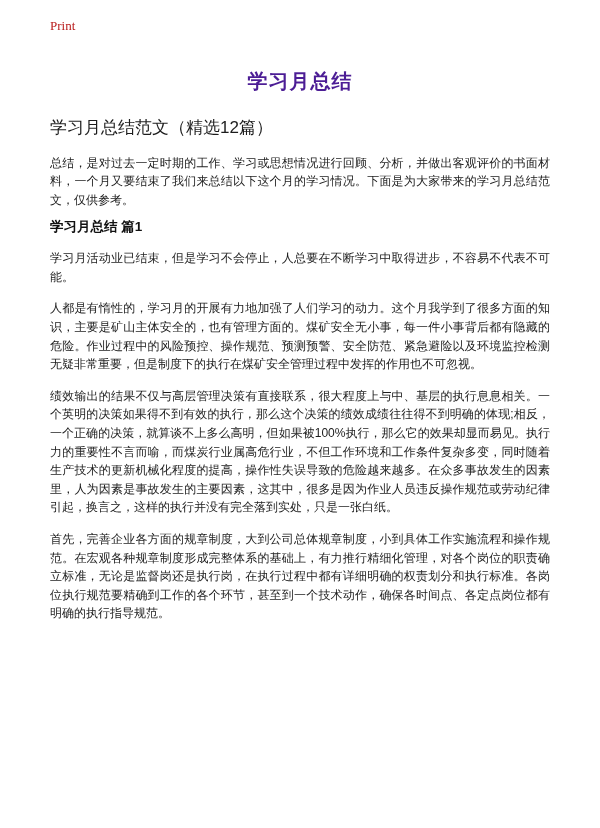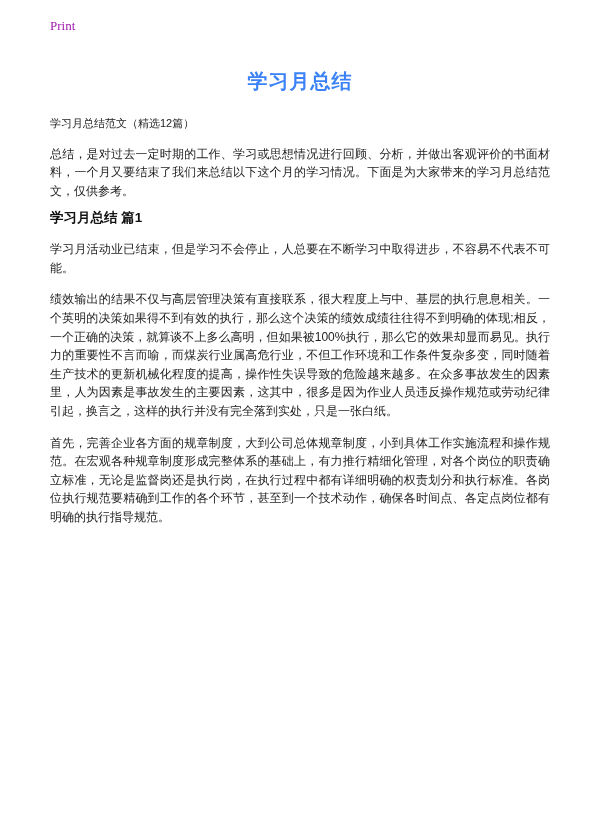--- a/index.html
+++ b/index.html
@@ -13,34 +13,34 @@
     color: #1c1c1c;
     font-family: "Liberation Sans", "DejaVu Sans", sans-serif;
     overflow: hidden;
   }
   .page {
     padding: 18px 50px 0 50px;
   }
   .print-label {
     font-family: "Liberation Serif", "DejaVu Serif", serif;
     font-size: 13px;
-    color: #a21caf;
+    color: #b91c1c;
     cursor: pointer;
   }
   .doc-title {
     margin: 34px 0 0 0;
     text-align: center;
     font-size: 20px;
     font-weight: 700;
     letter-spacing: 1px;
-    color: #3b82f6;
+    color: #4c1d95;
   }
   .subtitle {
     margin: 20px 0 4px 0;
-    font-size: 11px;
+    font-size: 17px;
     line-height: 1.5;
   }
   .para {
     margin: 13px 0 0 0;
     font-size: 12px;
     line-height: 1.55;
     text-align: justify;
     word-break: break-all;
   }
   .section-heading {
@@ -60,20 +60,21 @@
   <h1 class="doc-title">学习月总结</h1>
 
   <p class="subtitle">学习月总结范文（精选12篇）</p>
 
   <p class="para">总结，是对过去一定时期的工作、学习或思想情况进行回顾、分析，并做出客观评价的书面材料，一个月又要结束了我们来总结以下这个月的学习情况。下面是为大家带来的学习月总结范文，仅供参考。</p>
 
   <h2 class="section-heading">学习月总结 篇1</h2>
 
   <p class="para">学习月活动业已结束，但是学习不会停止，人总要在不断学习中取得进步，不容易不代表不可能。</p>
 
+  <p class="para">人都是有惰性的，学习月的开展有力地加强了人们学习的动力。这个月我学到了很多方面的知识，主要是矿山主体安全的，也有管理方面的。煤矿安全无小事，每一件小事背后都有隐藏的危险。作业过程中的风险预控、操作规范、预测预警、安全防范、紧急避险以及环境监控检测无疑非常重要，但是制度下的执行在煤矿安全管理过程中发挥的作用也不可忽视。</p>
 
   <p class="para">绩效输出的结果不仅与高层管理决策有直接联系，很大程度上与中、基层的执行息息相关。一个英明的决策如果得不到有效的执行，那么这个决策的绩效成绩往往得不到明确的体现;相反，一个正确的决策，就算谈不上多么高明，但如果被100%执行，那么它的效果却显而易见。执行力的重要性不言而喻，而煤炭行业属高危行业，不但工作环境和工作条件复杂多变，同时随着生产技术的更新机械化程度的提高，操作性失误导致的危险越来越多。在众多事故发生的因素里，人为因素是事故发生的主要因素，这其中，很多是因为作业人员违反操作规范或劳动纪律引起，换言之，这样的执行并没有完全落到实处，只是一张白纸。</p>
 
 
 
   <p class="para">首先，完善企业各方面的规章制度，大到公司总体规章制度，小到具体工作实施流程和操作规范。在宏观各种规章制度形成完整体系的基础上，有力推行精细化管理，对各个岗位的职责确立标准，无论是监督岗还是执行岗，在执行过程中都有详细明确的权责划分和执行标准。各岗位执行规范要精确到工作的各个环节，甚至到一个技术动作，确保各时间点、各定点岗位都有明确的执行指导规范。</p>
 
 </div>
 
 </body></html>

